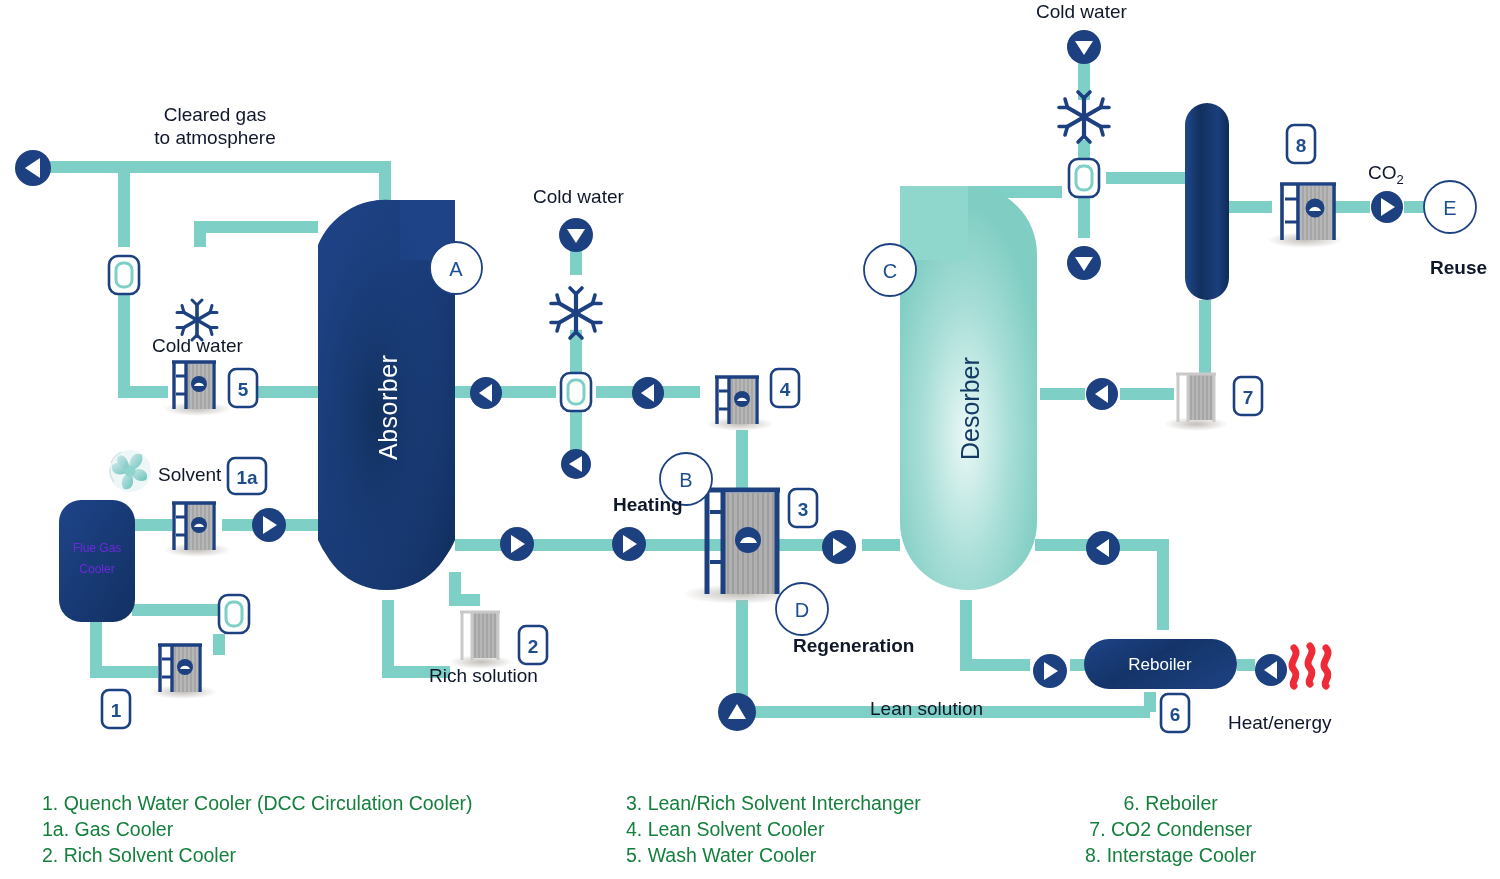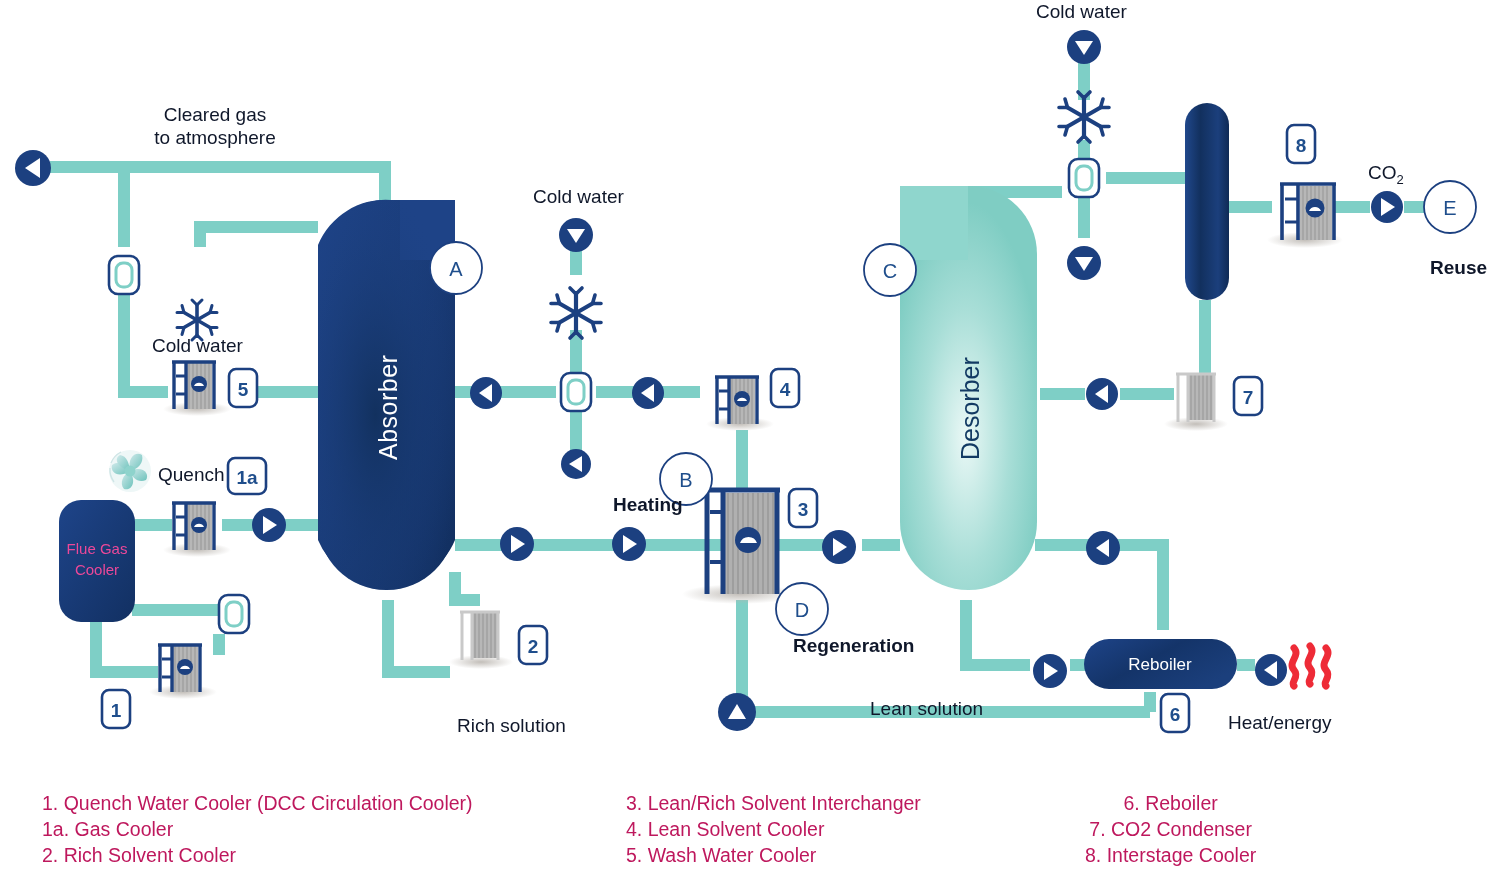--- a/index.html
+++ b/index.html
@@ -3,21 +3,21 @@
 <meta charset="utf-8">
 <style>
   html,body{margin:0;padding:0;background:#fff;}
   body{width:1500px;height:879px;position:relative;overflow:hidden;
        font-family:"Liberation Sans","DejaVu Sans",sans-serif;}
   #stage{position:absolute;inset:0;width:1500px;height:879px;}
   svg.layer{position:absolute;left:0;top:0;width:1500px;height:879px;}
   .lbl{position:absolute;color:#0f172a;font-size:19px;line-height:23px;white-space:pre;}
   .lbl.b{font-weight:bold;}
   .lbl.c{text-align:center;}
-  .legend{position:absolute;color:#be185d;font-size:19.5px;line-height:26px;white-space:nowrap;}
+  .legend{position:absolute;color:#15803d;font-size:19.5px;line-height:26px;white-space:nowrap;}
   .vesselname{position:absolute;color:#fff;font-size:25px;letter-spacing:.5px;
      transform-origin:center center;}
   .vesselname.rot{writing-mode:vertical-rl;transform:rotate(180deg);}
   .desname{position:absolute;color:#123A63;font-size:25px;writing-mode:vertical-rl;transform:rotate(180deg);}
   .tagtxt{fill:#1F4E8C;font-size:19px;font-weight:bold;font-family:"Liberation Sans",sans-serif;}
   .circtxt{fill:#1F4E8C;font-size:20px;font-family:"Liberation Sans",sans-serif;}
   .smalltxt{fill:#fff;font-size:17px;font-family:"Liberation Sans",sans-serif;}
 </style>
 </head>
 <body>
@@ -552,26 +552,26 @@
           <text class="circtxt" x="1450" y="215" text-anchor="middle">E</text>
         </g>
     </g>
   </svg>
 
   <div class="lbl c" style="left:130px;top:103px;width:170px;">Cleared gas
 to atmosphere</div>
   <div class="lbl" style="left:152px;top:334px;">Cold water</div>
   <div class="lbl" style="left:533px;top:185px;">Cold water</div>
   <div class="lbl" style="left:1036px;top:0px;">Cold water</div>
-  <div class="lbl" style="left:158px;top:463px;">Quench</div>
-  <div class="lbl c" style="left:52px;top:538px;width:90px;font-size:15px;line-height:21px;color:#ec4899;">Flue Gas
+  <div class="lbl" style="left:158px;top:463px;">Solvent</div>
+  <div class="lbl c" style="left:52px;top:538px;width:90px;font-size:12px;line-height:21px;color:#6d28d9;">Flue Gas
 Cooler</div>
   <div class="vesselname rot" style="left:374px;top:330px;width:26px;height:130px;">Absorber</div>
   <div class="desname" style="left:956px;top:330px;width:26px;height:130px;">Desorber</div>
-  <div class="lbl" style="left:429px;top:714px;margin-left:28px;">Rich solution</div>
+  <div class="lbl" style="left:429px;top:664px;">Rich solution</div>
   <div class="lbl" style="left:870px;top:697px;">Lean solution</div>
   <div class="lbl b" style="left:613px;top:493px;">Heating</div>
   <div class="lbl b" style="left:793px;top:634px;">Regeneration</div>
   <div class="lbl" style="left:1228px;top:711px;">Heat/energy</div>
   <div class="lbl b" style="left:1430px;top:232px;margin-top:24px;">Reuse</div>
   <div class="lbl" style="left:1368px;top:161px;text-align:right;"><span>CO</span><span style="font-size:13px;vertical-align:sub;">2</span></div>
 
   <div class="legend" style="left:42px;top:790px;">
     <div>1. Quench Water Cooler (DCC Circulation Cooler)</div>
     <div>1a. Gas Cooler</div>

